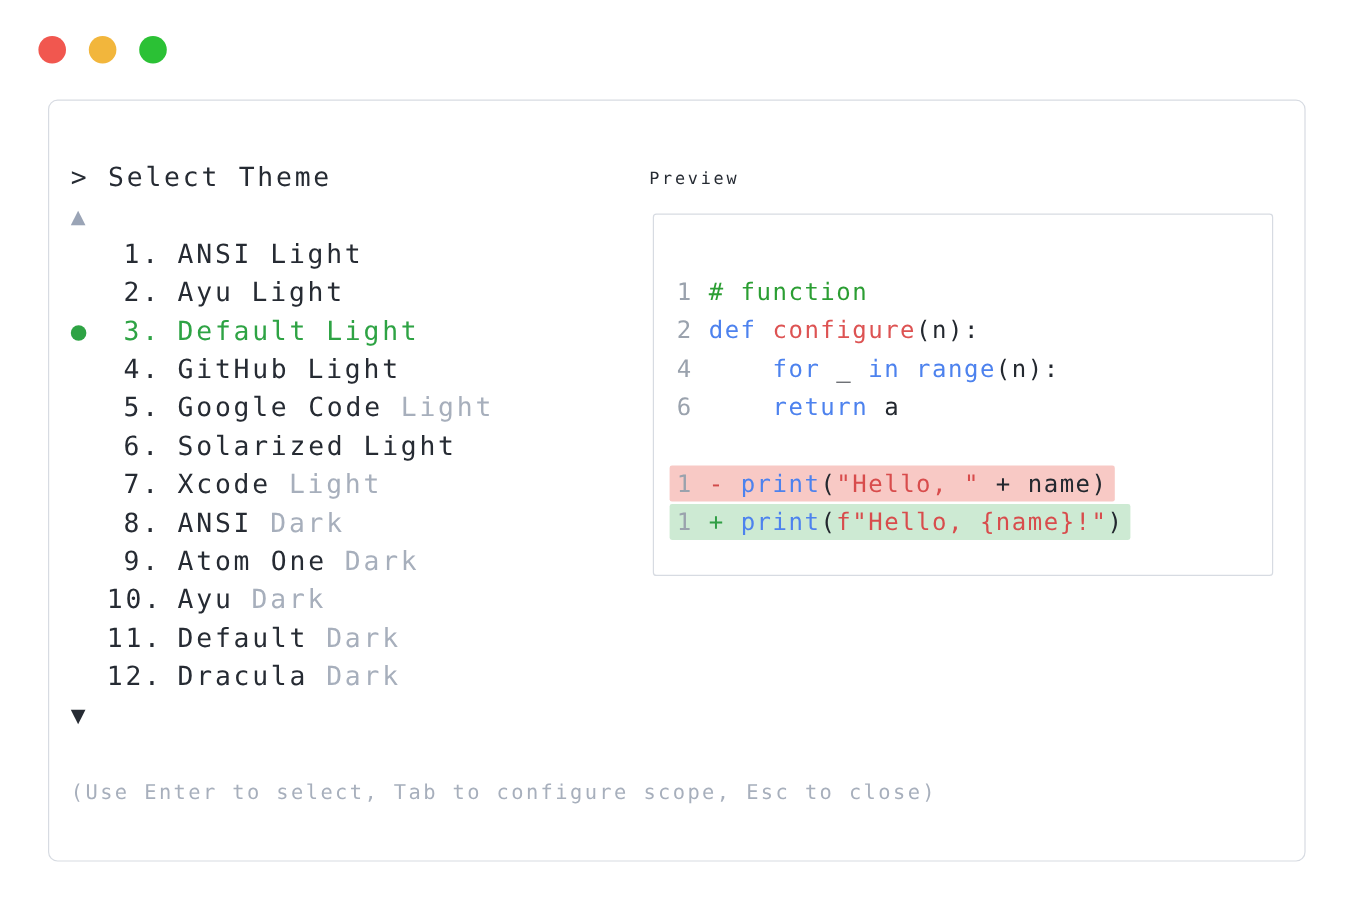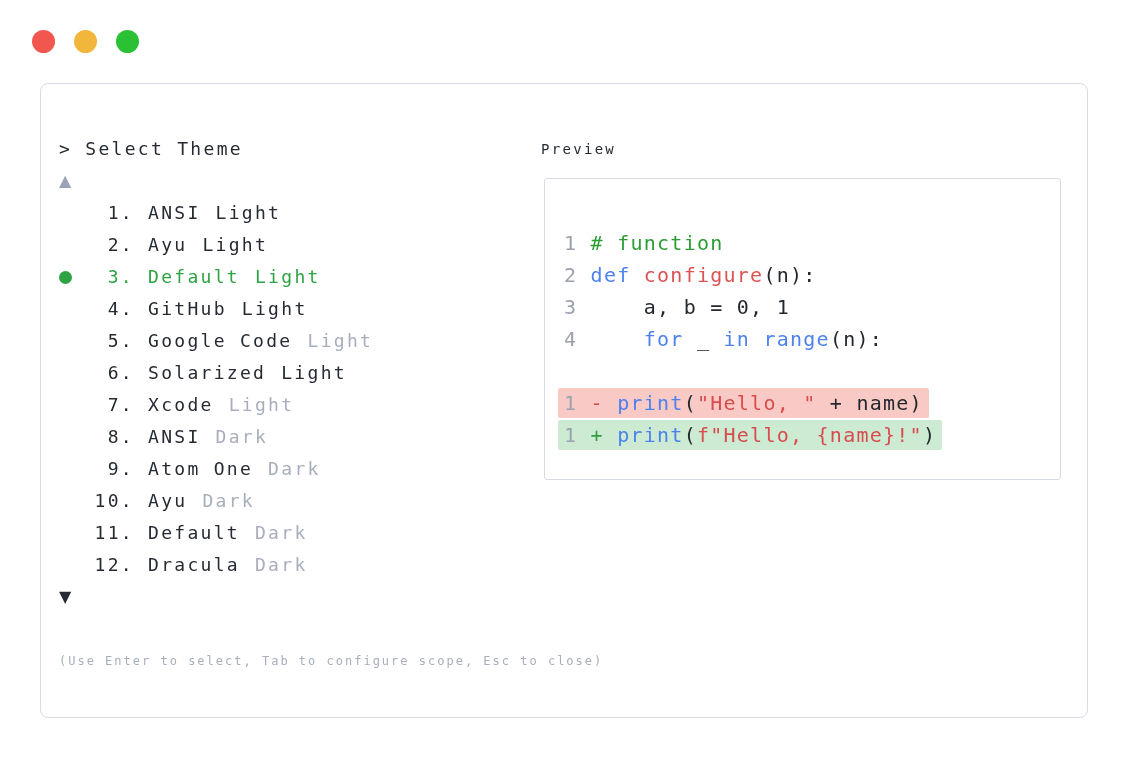--- a/index.html
+++ b/index.html
@@ -36,21 +36,21 @@
   }
 
   .left-col {
     position: absolute;
     left: 18px;
     top: 49px;
   }
   .row {
     height: 32px;
     line-height: 32px;
-    font-size: 18px;
+    font-size: 22px;
     letter-spacing: 2.3px;
     color: var(--text-dark);
     white-space: pre;
     display: flex;
     align-items: center;
   }
   .arrow-row {
     font-family: "DejaVu Sans", sans-serif;
     font-size: 16px;
     letter-spacing: 0;
@@ -78,21 +78,21 @@
   }
   .item-row .nm { margin-left: 14px; }
   .item-row .vr { margin-left: 15px; }
   .item-row.selected .num,
   .item-row.selected .nm,
   .item-row.selected .vr { color: var(--accent-green); }
   .item-row.muted-variant .vr { color: var(--text-muted); }
 
   .footer-row {
     color: var(--text-muted);
-    font-size: 12px;
+    font-size: 17px;
     letter-spacing: 2px;
     text-align: right;
   }
   .spacer-row { }
 
   .preview-label {
     position: absolute;
     left: 500px;
     top: 49px;
     height: 32px;
@@ -252,21 +252,21 @@
     <div class="row footer-row">
       <span>(Use Enter to select, Tab to configure scope, Esc to close)</span>
     </div>
   </div>
 
   <div class="preview-label">Preview</div>
   <div class="preview-box">
     <div class="code" id="code-block">
         <div class="code-line"><span><span class="ln">1</span> <span class="tok-comment"># function</span></span></div>
         <div class="code-line"><span><span class="ln">2</span> <span class="tok-keyword">def</span><span class="tok-plain"> </span><span class="tok-function">configure</span><span class="tok-plain">(n):</span></span></div>
-        <div class="code-line"><span><span class="ln">3</span> <span class="tok-plain">    a, b = 0, 1</span></span></div>
         <div class="code-line"><span><span class="ln">4</span> <span class="tok-plain">    </span><span class="tok-keyword">for</span><span class="tok-plain"> _ </span><span class="tok-keyword">in</span><span class="tok-plain"> </span><span class="tok-keyword">range</span><span class="tok-plain">(n):</span></span></div>
+        <div class="code-line"><span><span class="ln">6</span> <span class="tok-plain">    </span><span class="tok-keyword">return</span><span class="tok-plain"> a</span></span></div>
         <div class="code-line"></div>
         <div class="code-line removed"><span class="diff-chip"><span class="ln">1</span> <span class="sign-minus">-</span> <span class="tok-keyword">print</span><span class="tok-plain">(</span><span class="tok-string">"Hello, "</span><span class="tok-plain"> + name)</span></span></div>
         <div class="code-line added"><span class="diff-chip"><span class="ln">1</span> <span class="sign-plus">+</span> <span class="tok-keyword">print</span><span class="tok-plain">(</span><span class="tok-string">f"Hello, {name}!"</span><span class="tok-plain">)</span></span></div>
       </div>
   </div>
 
 </div>
 
 </body></html>

